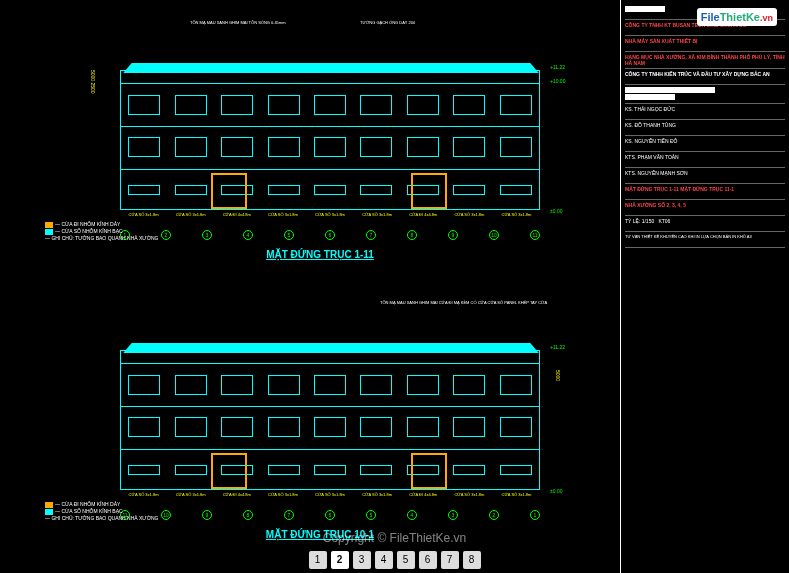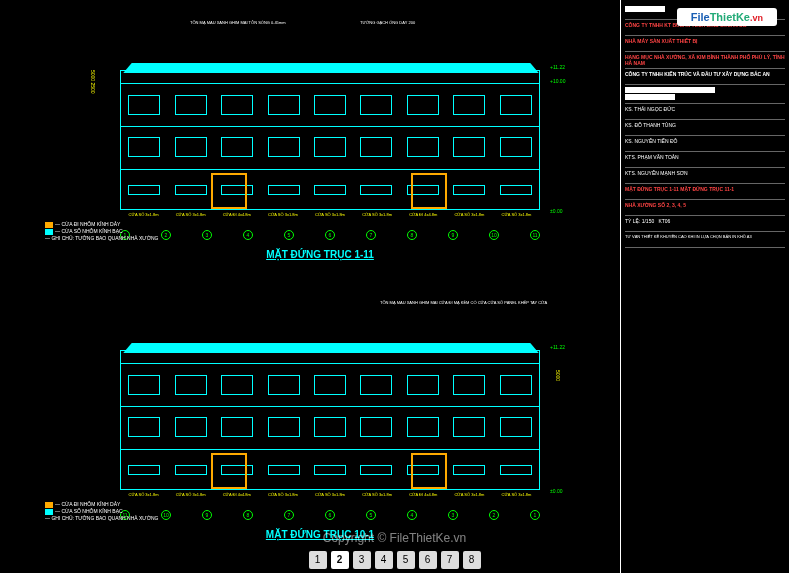--- a/index.html
+++ b/index.html
@@ -1,19 +1,19 @@
 <!DOCTYPE html>
 <html><head>
 <meta charset="utf-8">
 <style>
 *{margin:0;padding:0;box-sizing:border-box}
 body{background:#000;font-family:Arial,sans-serif;width:789px;height:573px;overflow:hidden;position:relative}
 .canvas{position:absolute;left:0;top:0;width:620px;height:538px}
 .titleblock{position:absolute;right:0;top:0;width:169px;height:573px;border-left:1px solid #fff;padding:4px}
-.watermark-logo{position:absolute;right:12px;top:8px;background:#fff;color:#1a5fb4;font-size:11px;font-weight:bold;padding:3px 14px;border-radius:3px;z-index:100}
+.watermark-logo{position:absolute;right:12px;top:8px;background:#fff;color:#1a5fb4;font-size:11px;font-weight:bold;padding:3px 4px;border-radius:3px;z-index:100}
 .watermark-logo .vn{color:#e01b24;font-size:9px}
 .watermark-text{position:absolute;bottom:28px;left:50%;transform:translateX(-50%);color:rgba(255,255,255,0.5);font-size:12px;z-index:100}
 .pager{position:absolute;bottom:4px;left:50%;transform:translateX(-50%);display:flex;gap:4px;z-index:100}
 .pager span{display:inline-block;width:18px;height:18px;text-align:center;font-size:10px;line-height:18px;color:#000;background:#ddd;border-radius:2px}
 .pager span.active{background:#fff;font-weight:bold}
 .elevation{position:absolute;left:40px;width:560px;height:240px}
 .elev1{top:20px}
 .elev2{top:300px}
 .title-cad{color:#0ff;font-size:10px;font-weight:bold;text-align:center;text-decoration:underline;position:absolute;bottom:0;left:50%;transform:translateX(-50%)}
 .building{position:absolute;left:80px;top:50px;width:420px;height:140px;border:1px solid #0ff}

